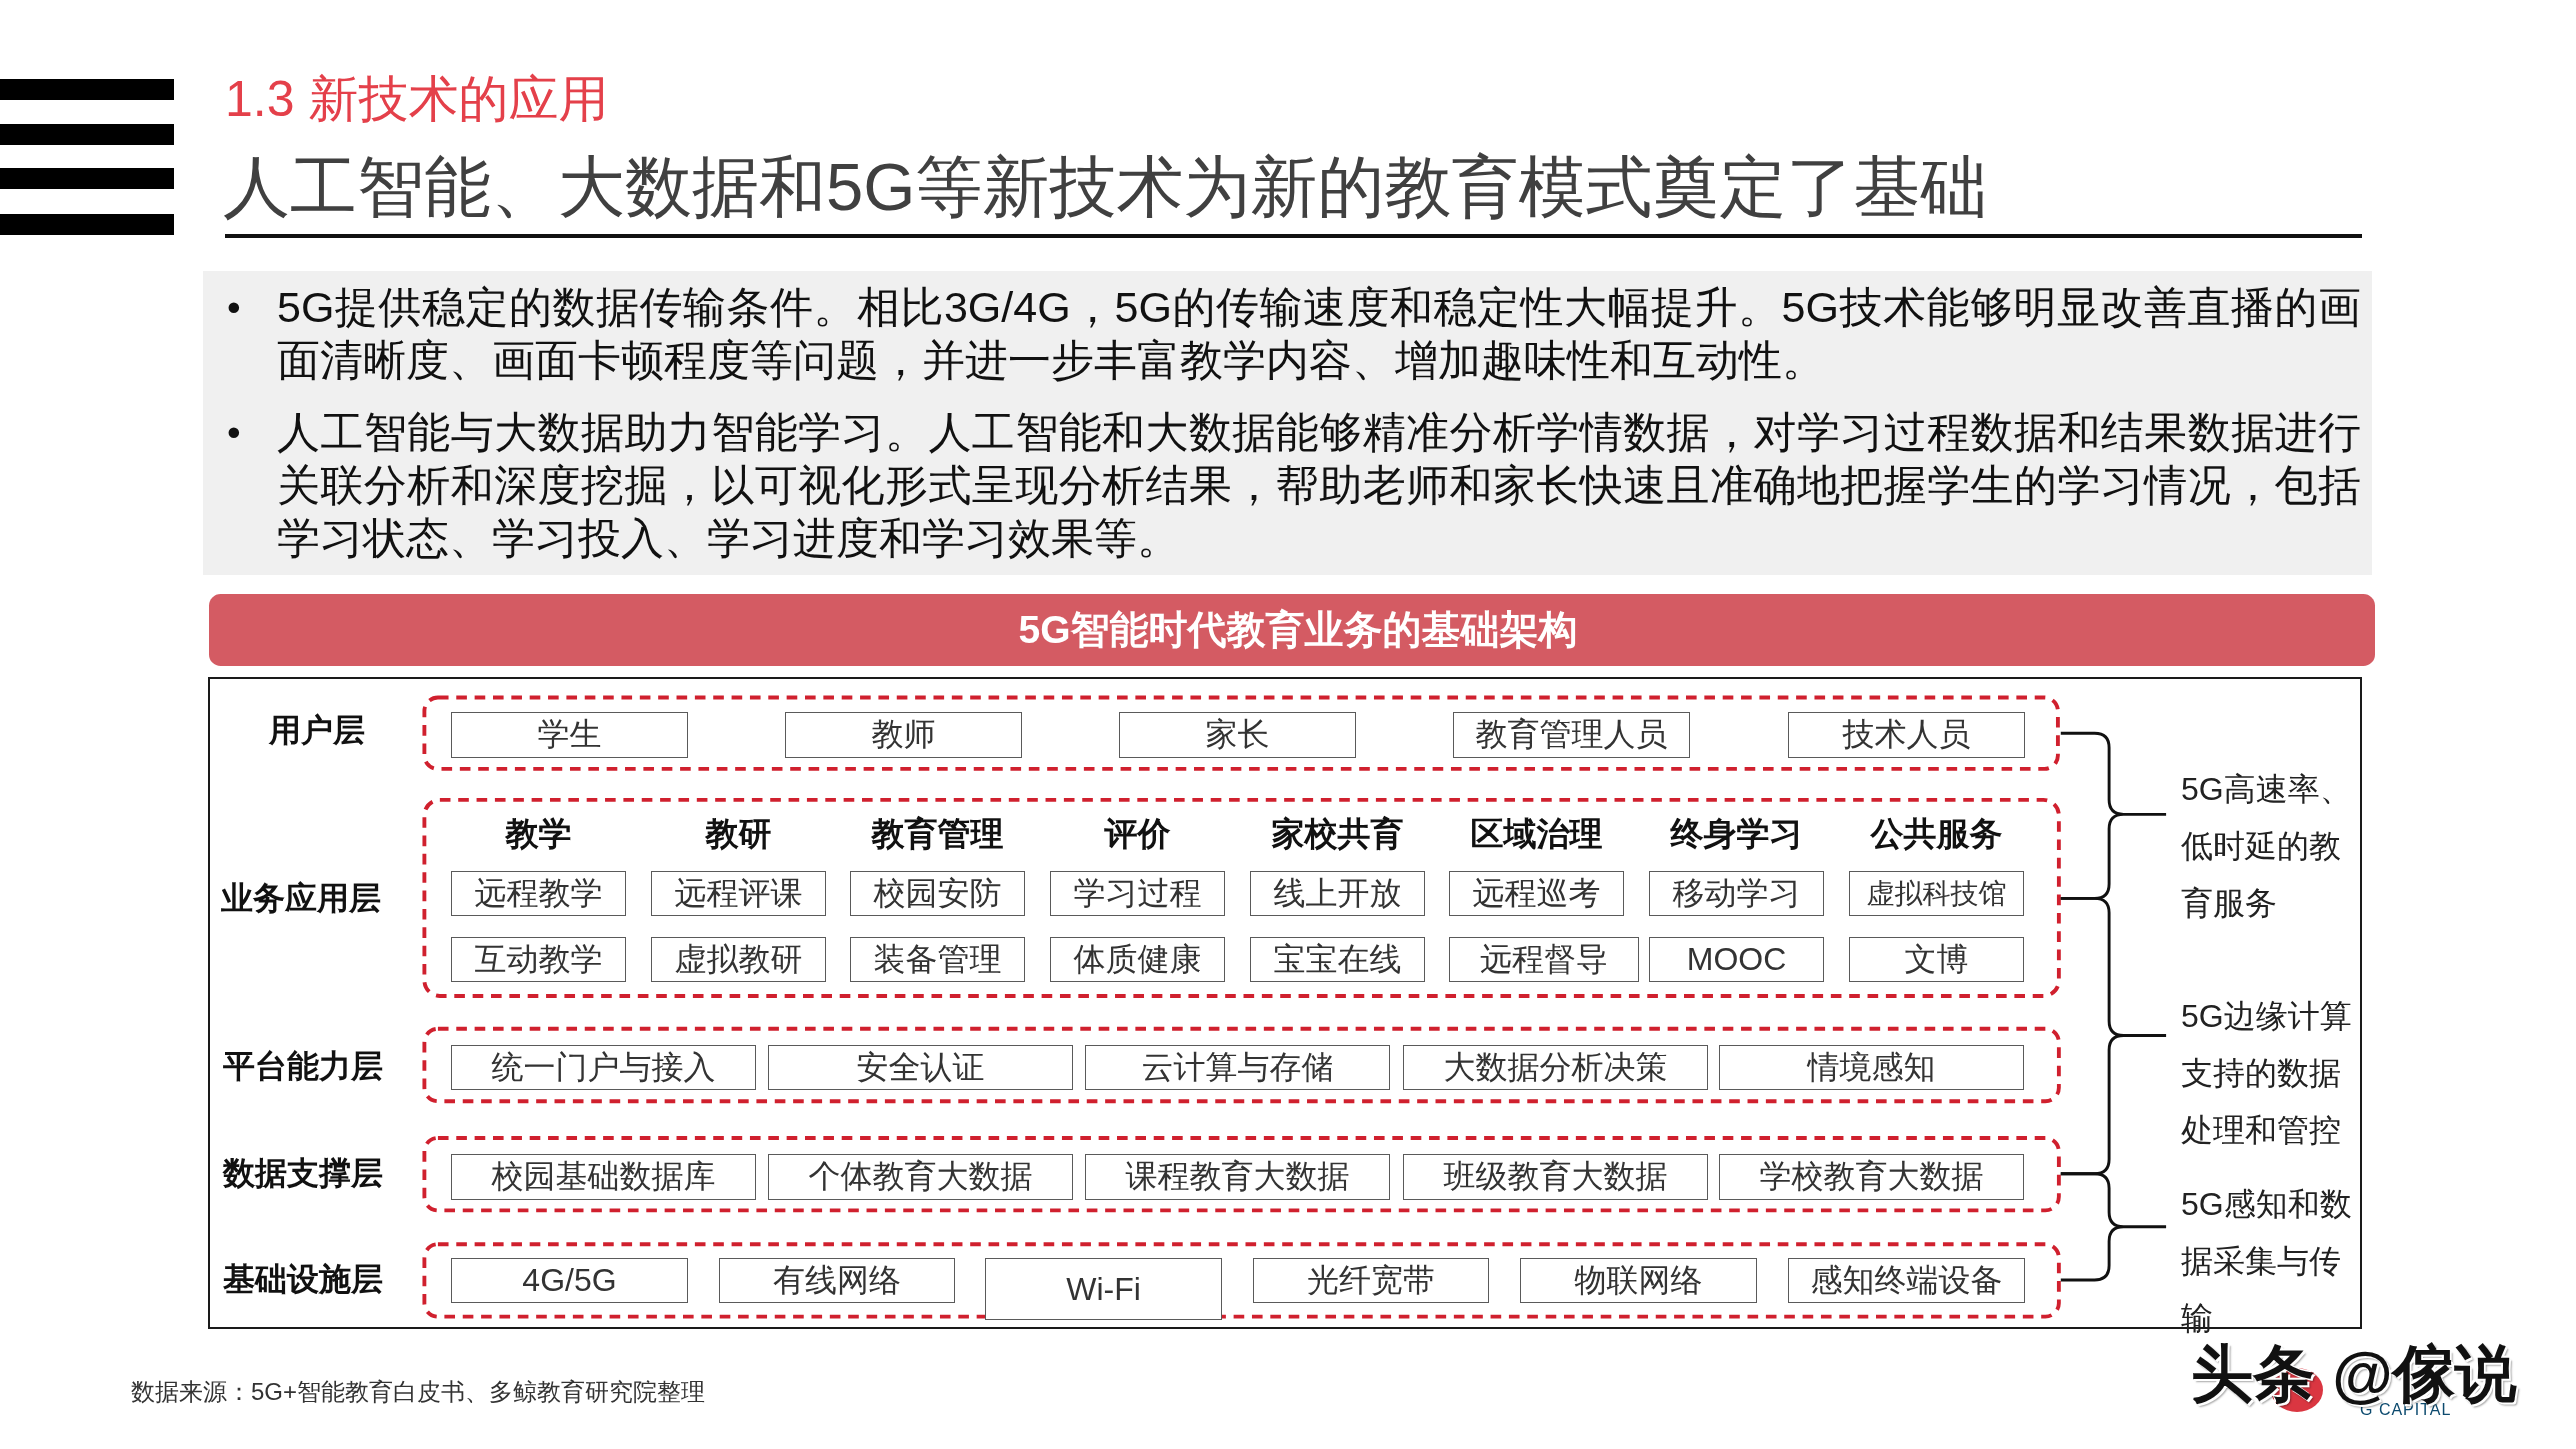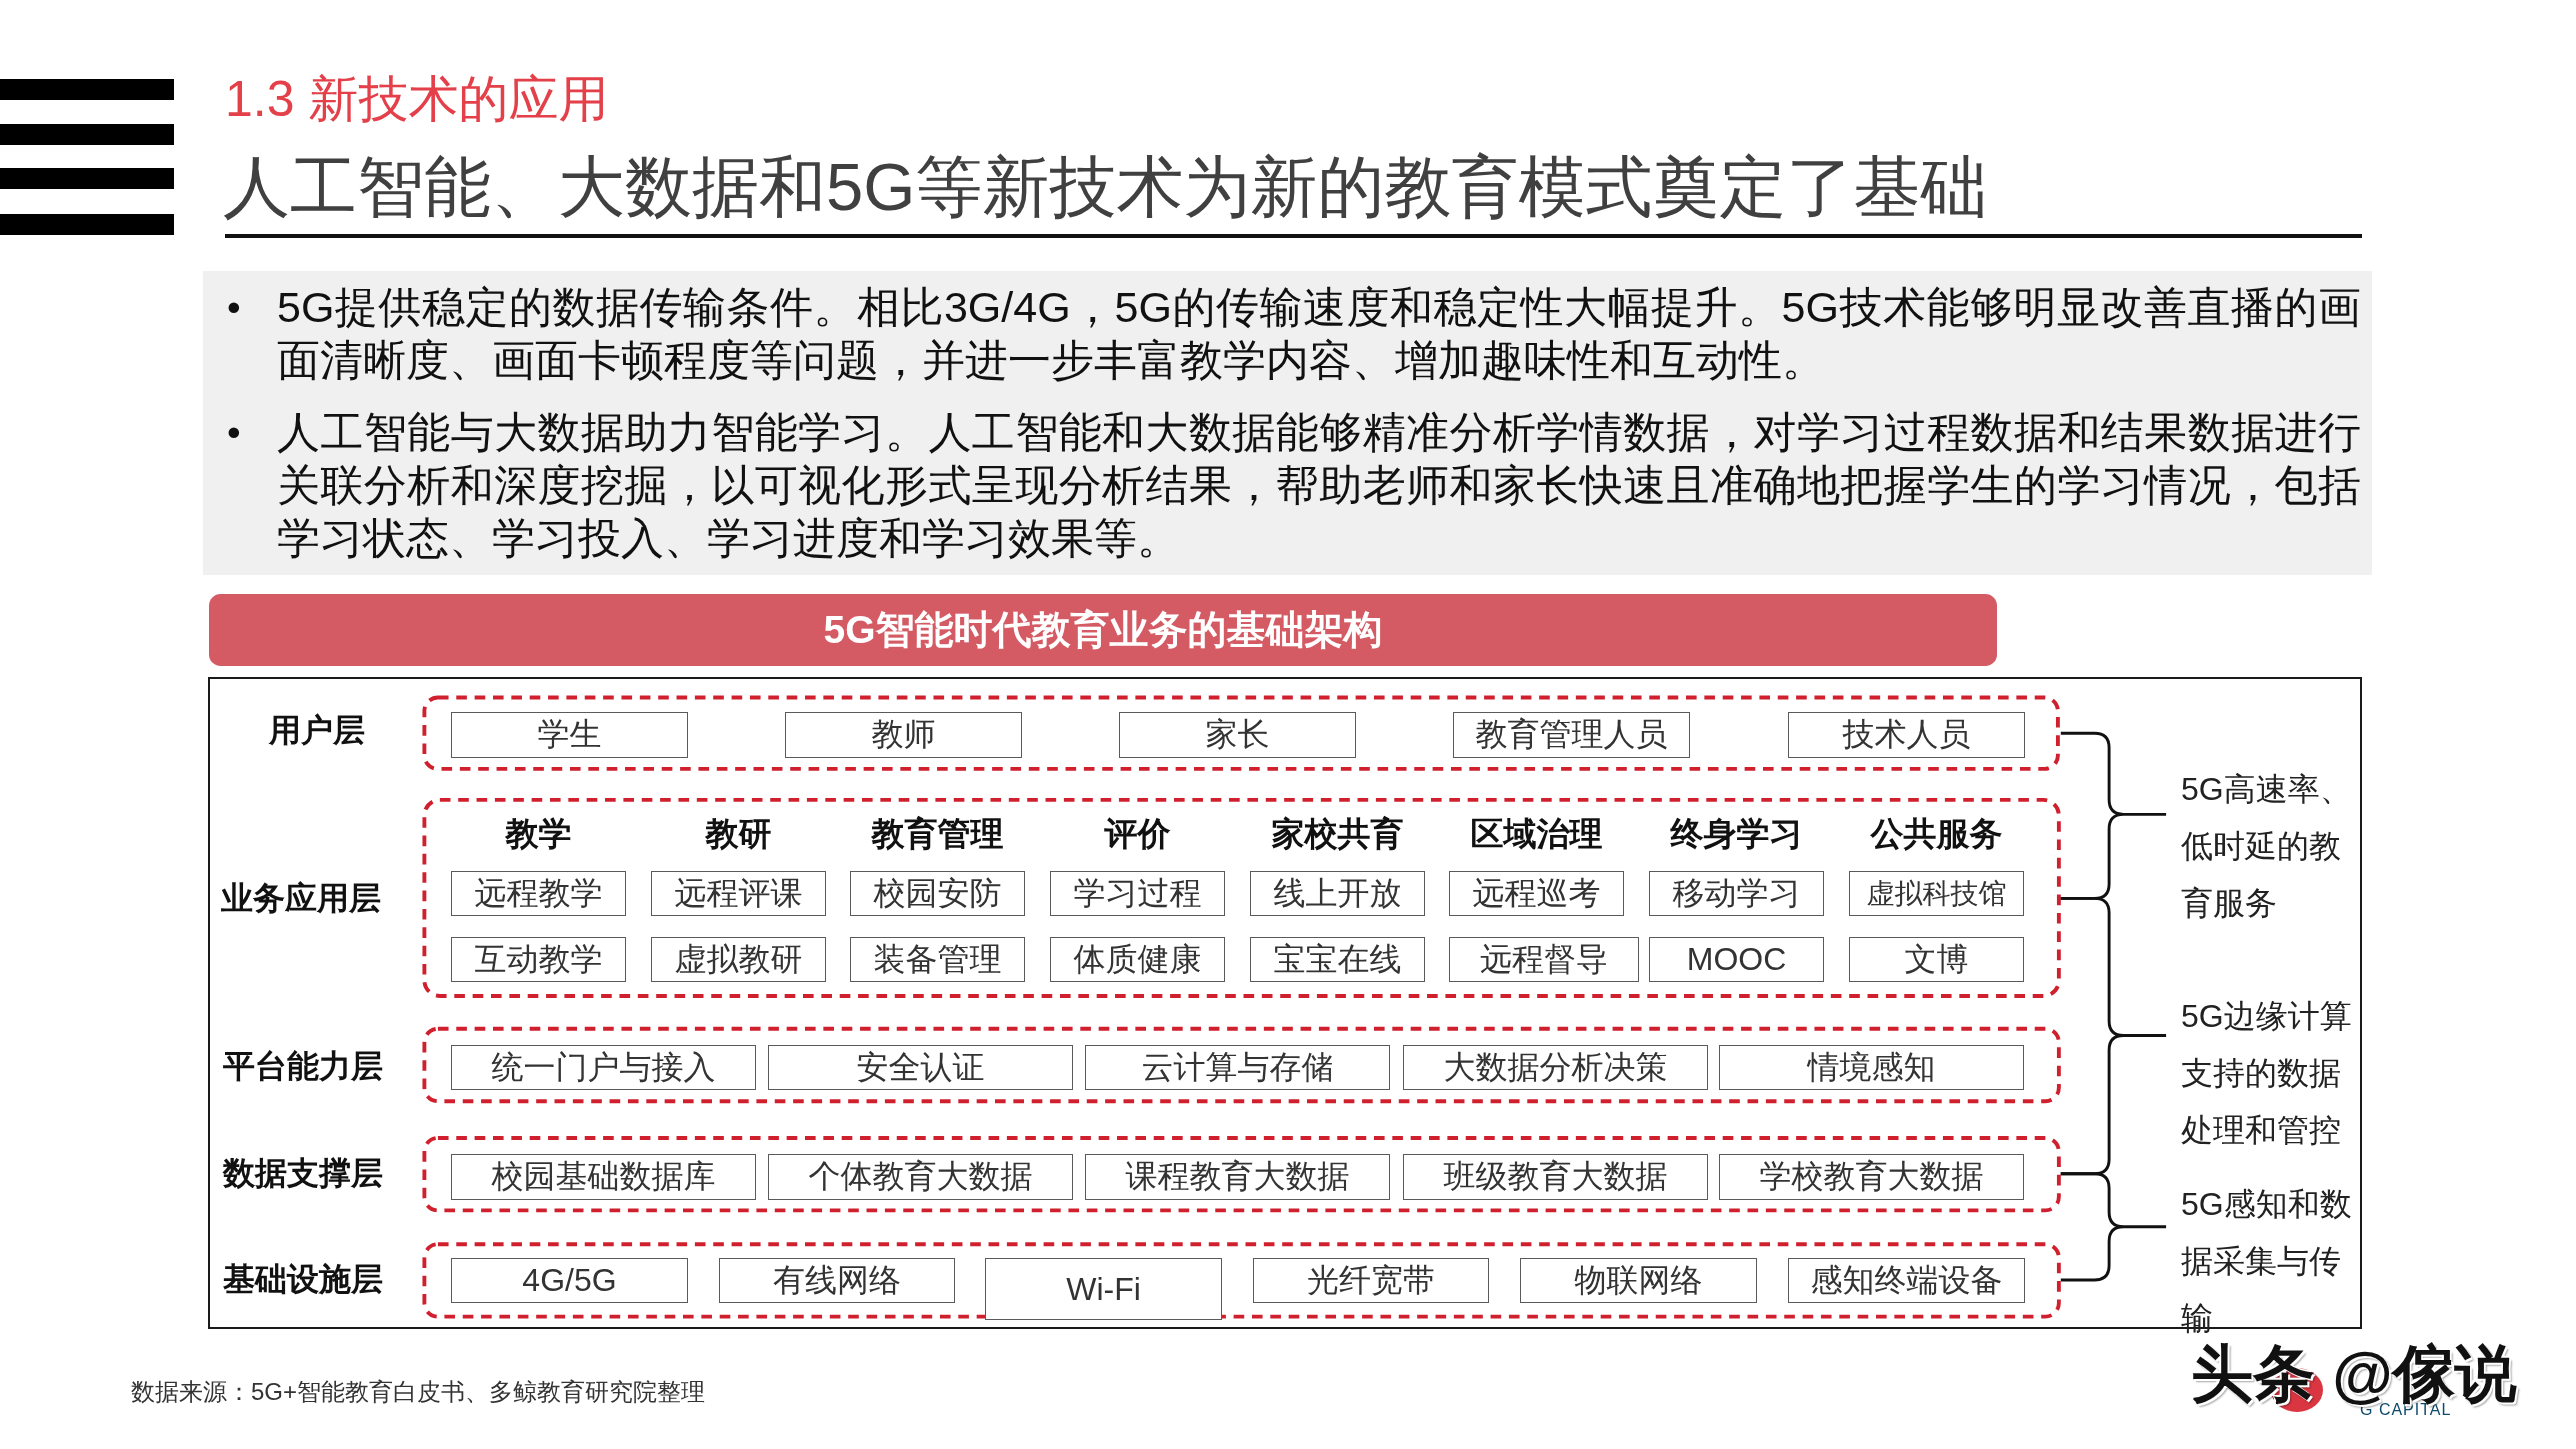--- a/index.html
+++ b/index.html
@@ -19,23 +19,23 @@
   .title-rule { left:225px; top:234px; width:2137px; height:3.9px; background:#111; }
 
   .gray-box { left:203px; top:271px; width:2169px; height:304px; background:#f0f0f0; }
   .bullets { left:277px; top:281px; width:2084px; }
   .bullet { position:relative; margin-bottom:19.3px; }
   .bullet-dot { position:absolute; left:-50px; top:0; font-size:39px; line-height:53px; color:#111; }
   .bline { height:53px; line-height:53px; font-size:43px; color:#111; white-space:nowrap; }
   .bline.full { text-align:justify; text-align-last:justify; }
 
   .diagram-bar {
-    left:209px; top:594px; width:1788px; height:72px; border-radius:11.6px;
+    left:209px; top:594px; width:2154px; height:72px; border-radius:11.6px;
     background:#d45b63; color:#fff; font-size:39px; font-weight:bold;
-    line-height:72px; text-align:center;
+    line-height:72px; text-align:center;padding-left:12px;
   }
   .diagram-frame {
     left:208px; top:677px; width:2154px; height:652px;
     border:2.9px solid #1a1a1a; box-sizing:border-box; background:#fff;
   }
 
   .layer-label {
     position:absolute; font-size:32px; font-weight:bold; color:#111;
     white-space:nowrap; transform:translate(-50%,-50%);
   }

